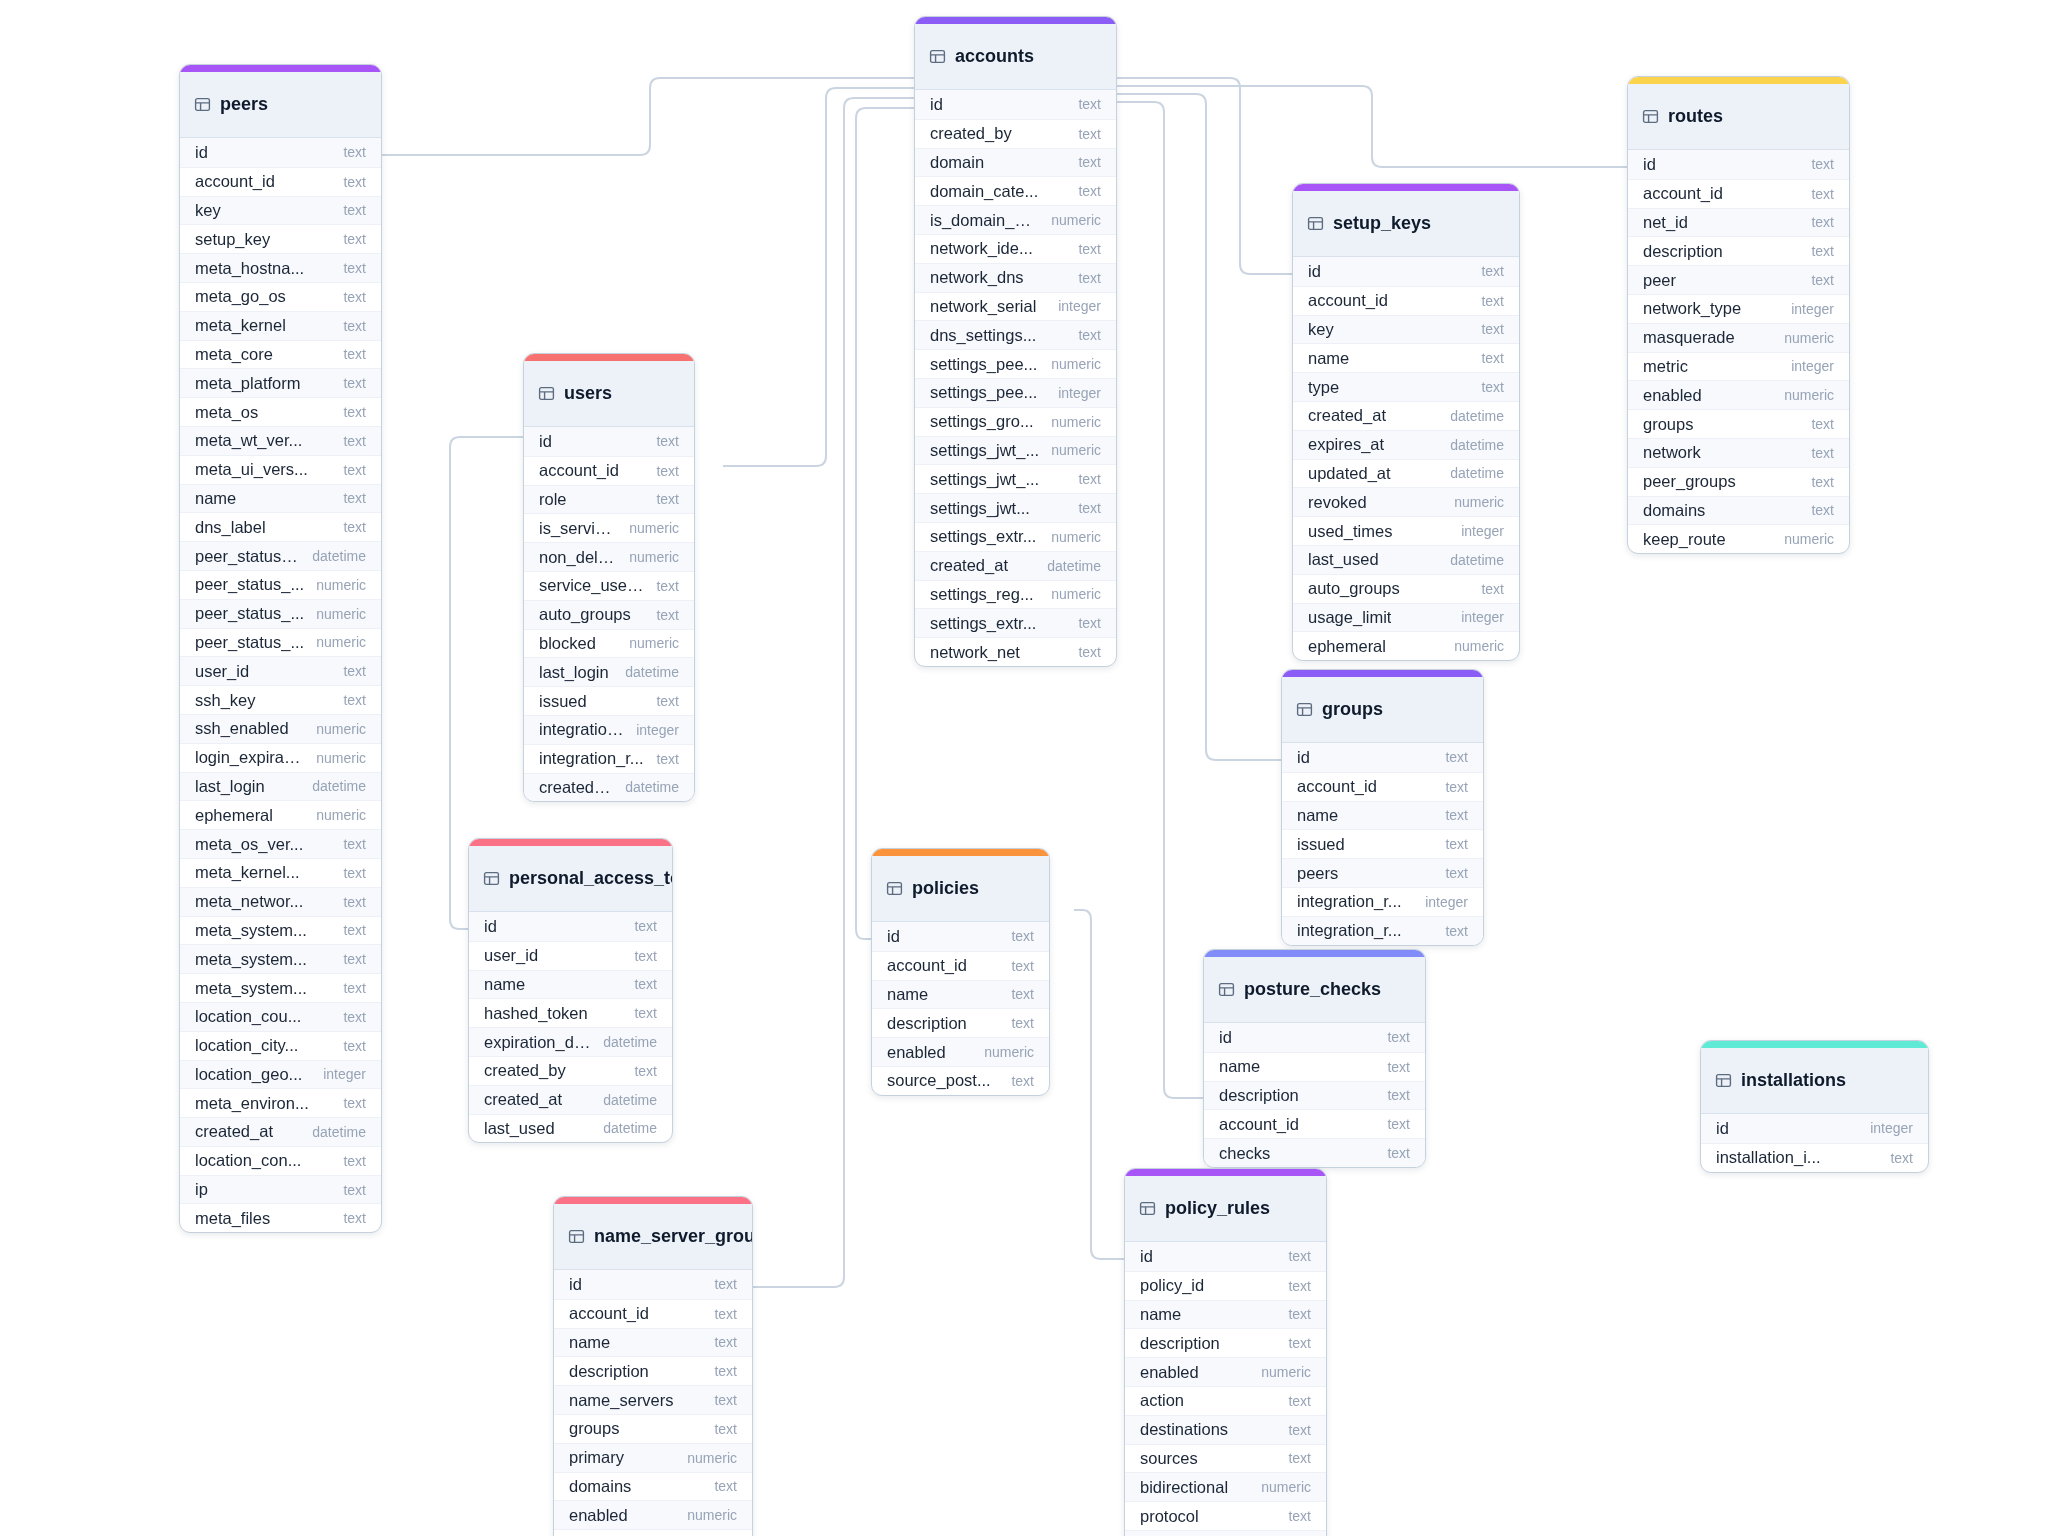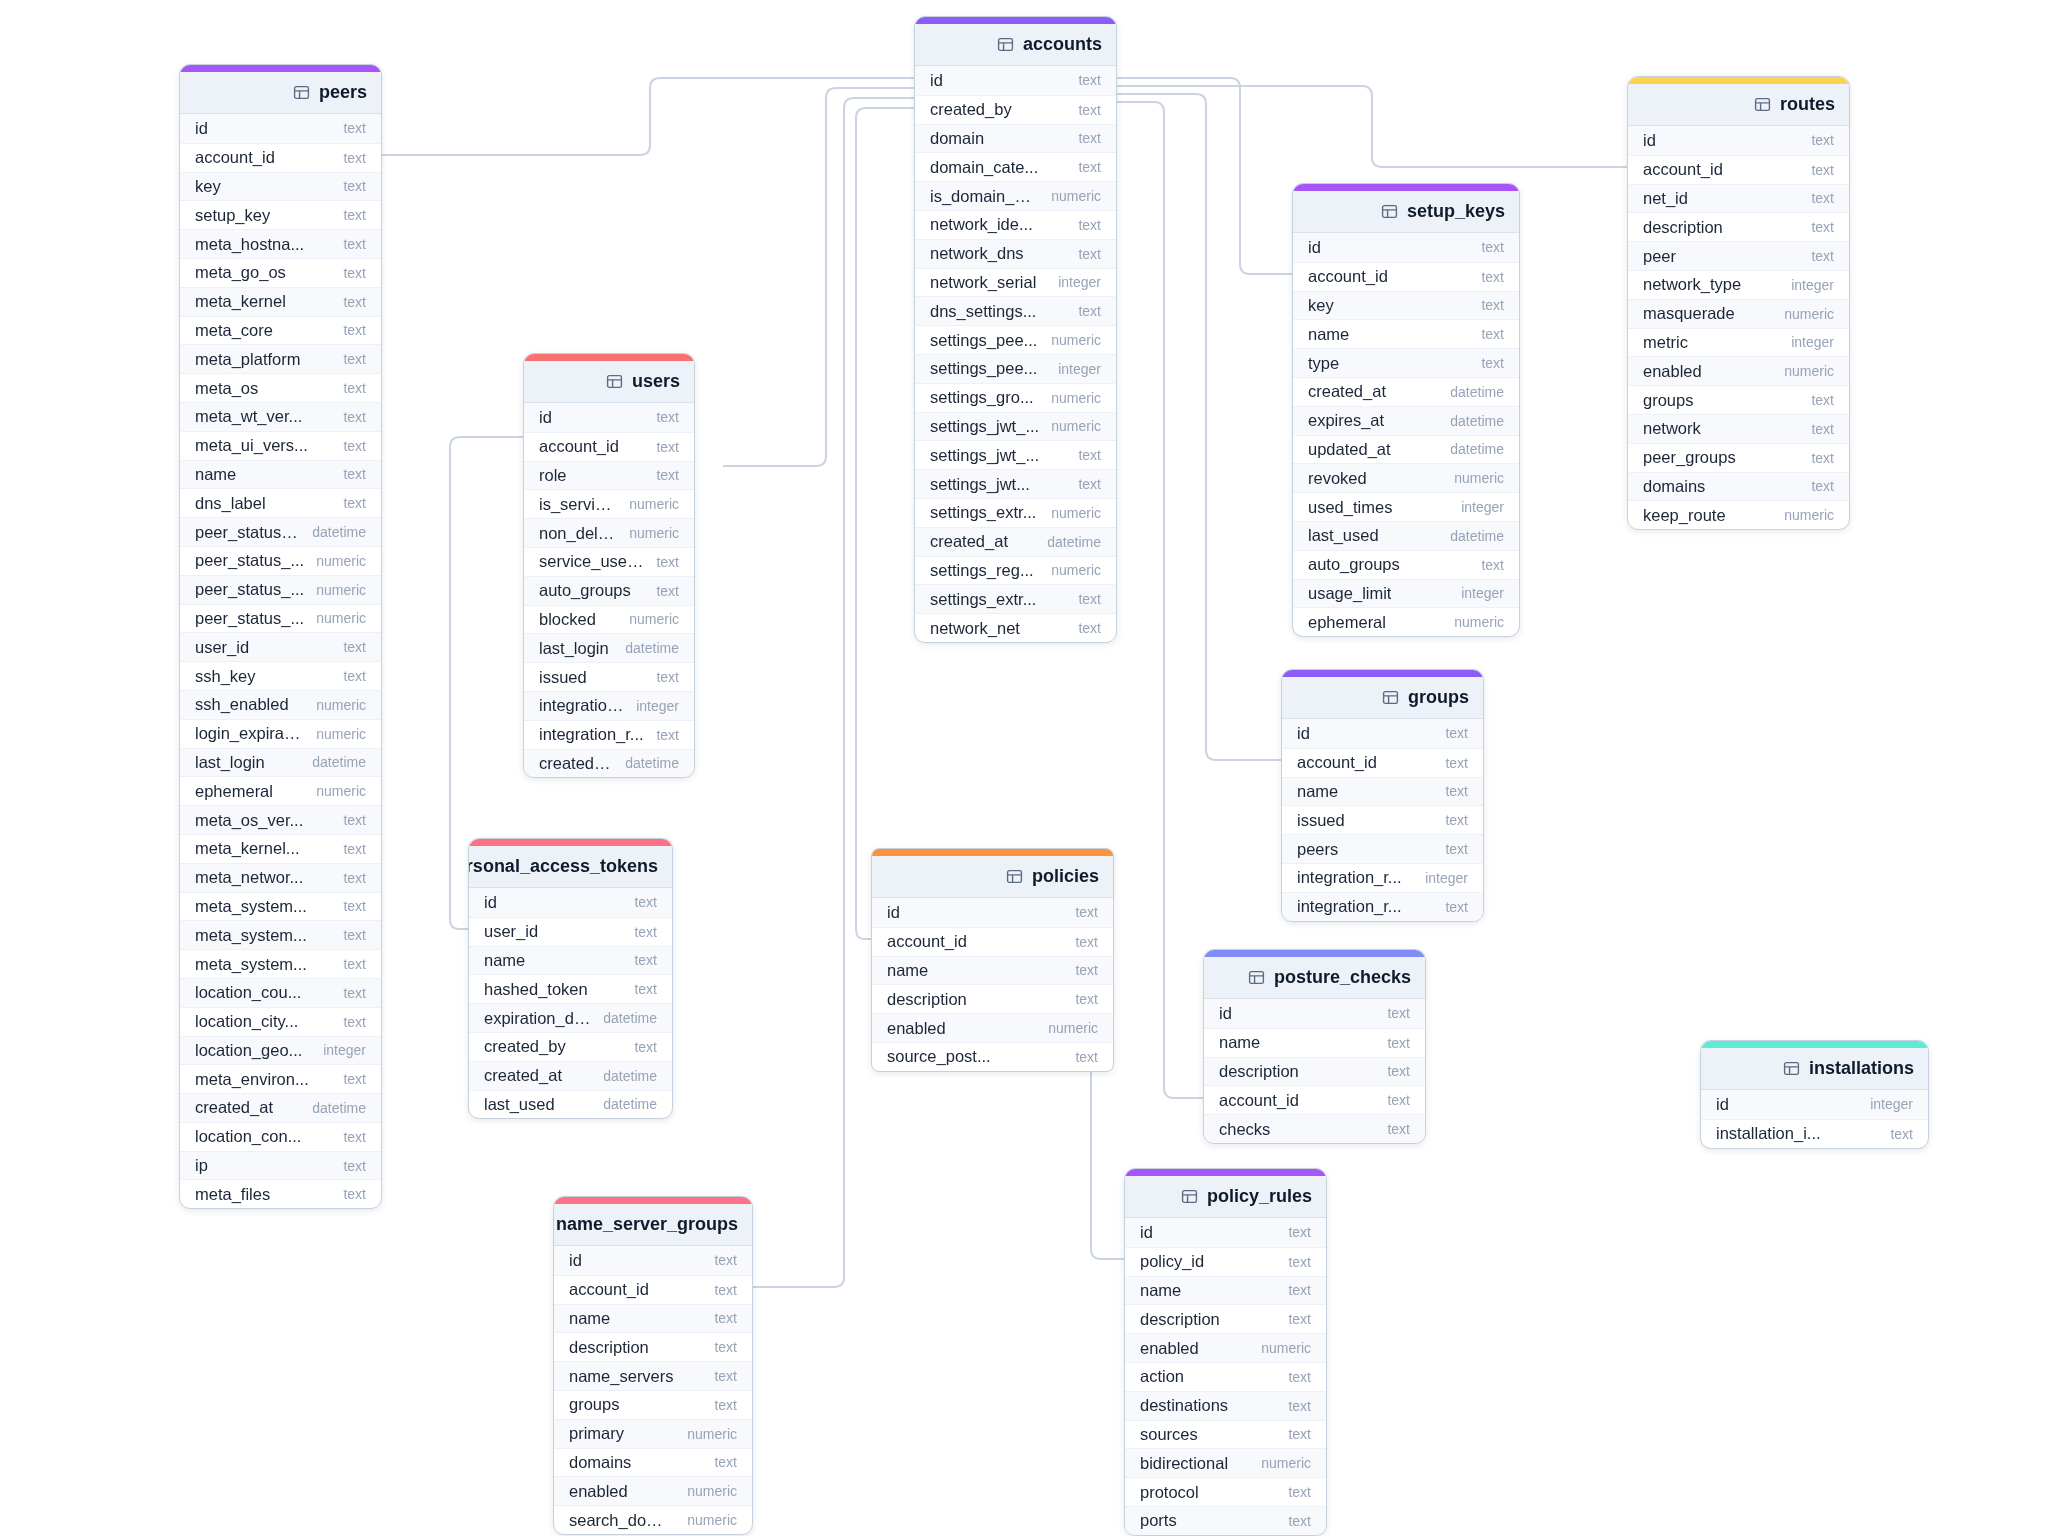--- a/index.html
+++ b/index.html
@@ -12,21 +12,21 @@
   #wires path{fill:none;stroke:#cbd5e1;stroke-width:2;}
   .table-card{
     position:absolute;background:#ffffff;
     border:1.5px solid #c6d1de;border-radius:11px;
     box-shadow:0 2px 6px rgba(20,35,60,.10);
     overflow:hidden;box-sizing:border-box;
   }
   .accent{height:7px;}
   .thead{
     height:41px;display:flex;align-items:center;gap:9px;
-    padding:0 14px;background:#edf2f8;border-bottom:1px solid #d9e2ec;justify-content:flex-end;
+    padding:12px 14px;background:#edf2f8;border-bottom:1px solid #d9e2ec;
   }
   .tname{font-weight:700;font-size:18px;color:#0f1b2d;white-space:nowrap;}
   .ticon{flex:0 0 auto;display:flex;align-items:center;}
   .trow{
     height:28.8px;display:flex;align-items:center;justify-content:space-between;
     padding:0 15px;box-sizing:border-box;white-space:nowrap;
   }
   .trow.alt{background:#f7f9fc;}
   .trow + .trow{border-top:1px solid #edf1f7;}
   .fname{font-size:16.5px;color:#1b2637;overflow:hidden;text-overflow:ellipsis;}
@@ -473,21 +473,21 @@
         </div>
         <div class="trow alt">
           <span class="fname">enabled</span>
           <span class="ftype">numeric</span>
         </div>
         <div class="trow">
           <span class="fname">search_doma...</span>
           <span class="ftype">numeric</span>
         </div>
       </div>
-      <div class="table-card" style="left: 871px; top: 848px; width: 243px; border-radius: 8px;">
+      <div class="table-card" style="left: 871px; top: 848px; width: 179px;">
         <div class="accent" style="background: rgb(251, 146, 60);"></div>
         <div class="thead">
           <span class="ticon">
             <svg viewBox="0 0 16 16" width="17" height="17" xmlns="http://www.w3.org/2000/svg">
               <g fill="none" stroke="#5d6b80" stroke-width="1.3">
                 <rect x="1.5" y="2.5" width="13" height="11" rx="1.6"></rect>
                 <line x1="1.5" y1="6.5" x2="14.5" y2="6.5"></line>
                 <line x1="6.2" y1="6.5" x2="6.2" y2="13.5"></line>
               </g>
             </svg>

